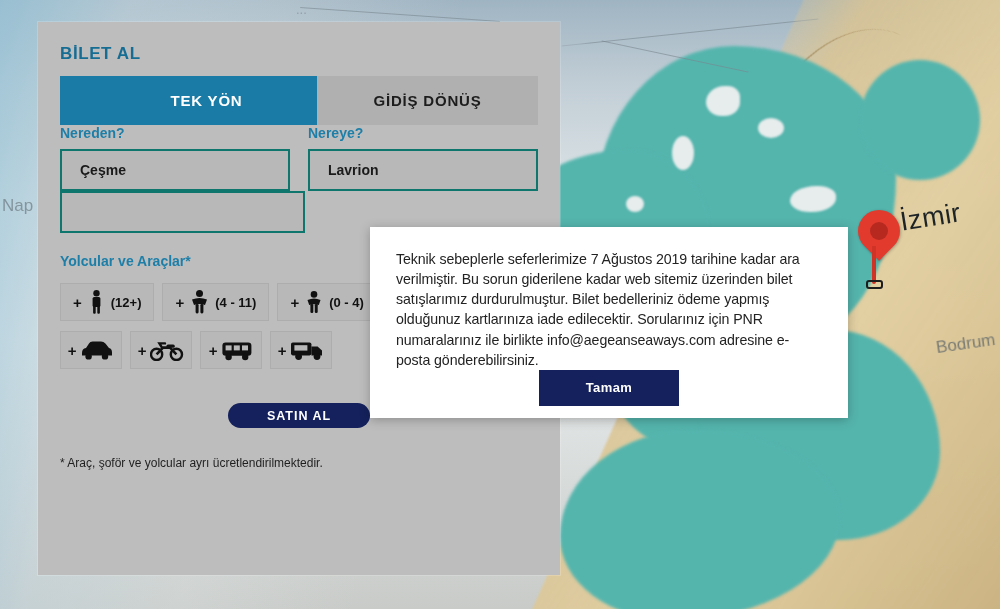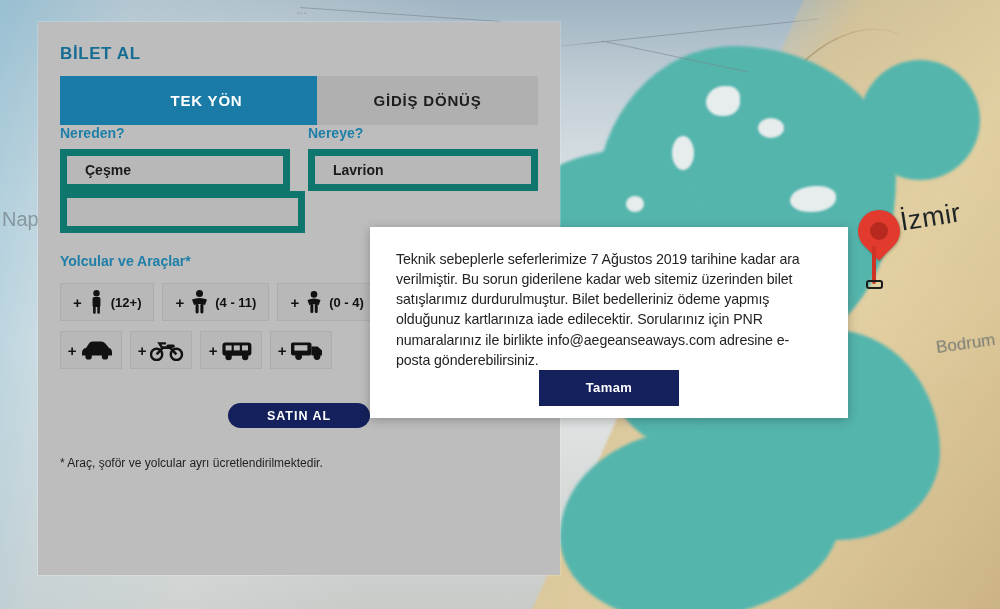--- a/index.html
+++ b/index.html
@@ -129,21 +129,21 @@
 
   
   .map-label {
     position: absolute;
     color: #5a6368;
     font-family: "Liberation Sans", sans-serif;
     opacity: 0.55;
     filter: blur(0.4px);
     white-space: nowrap;
   }
-  .lbl-nap    { left: 2px;   top: 208px; font-size: 20px; }
+  .lbl-nap    { left: 2px;   top: 196px; font-size: 17px; }
   .lbl-top    { left: 296px; top: 2px;   font-size: 13px; opacity: 0.38; }
   .lbl-bodrum { left: 936px; top: 334px; font-size: 17px; transform: rotate(-8deg); opacity: 0.75; }
 
   
   .pin-wrap { position: absolute; left: 858px; top: 210px; }
   .pin {
     position: relative;
     width: 42px; height: 42px;
     background: #e23b2e;
     border-radius: 50% 50% 50% 0;
@@ -232,21 +232,21 @@
   .field-label {
     display: block;
     color: #1d7fa8;
     font-size: 14px;
     font-weight: bold;
     margin-bottom: 8px;
   }
   .field-input {
     height: 42px;
     background: #b8b8b8;
-    border: 7px solid #0f766e;
+    border: 2px solid #0f766e;
     display: flex;
     align-items: center;
     padding: 0 18px;
     color: #1a1a1a;
     font-size: 14px;
     font-weight: bold;
     cursor: text;
   }
   .field-half { width: 245px; }
 

